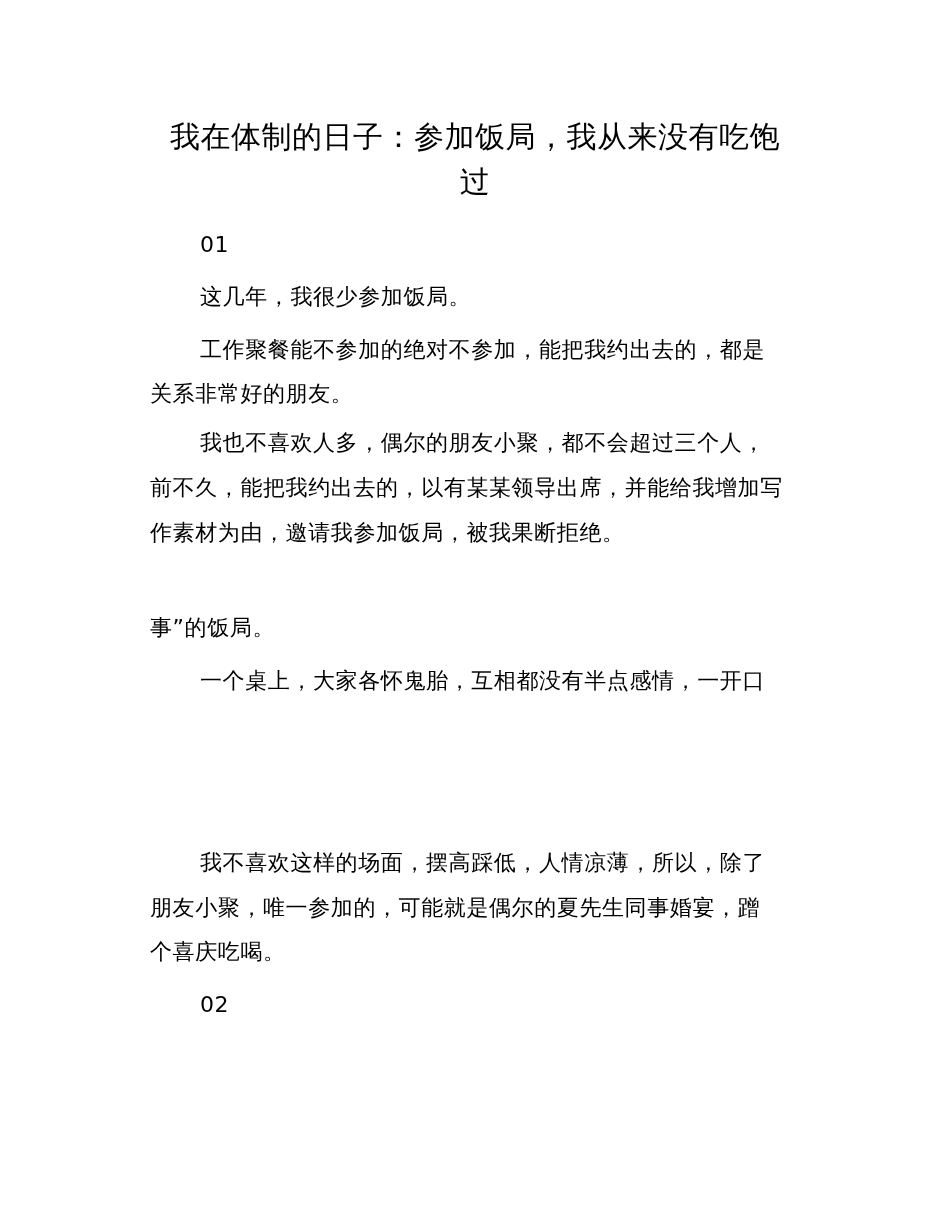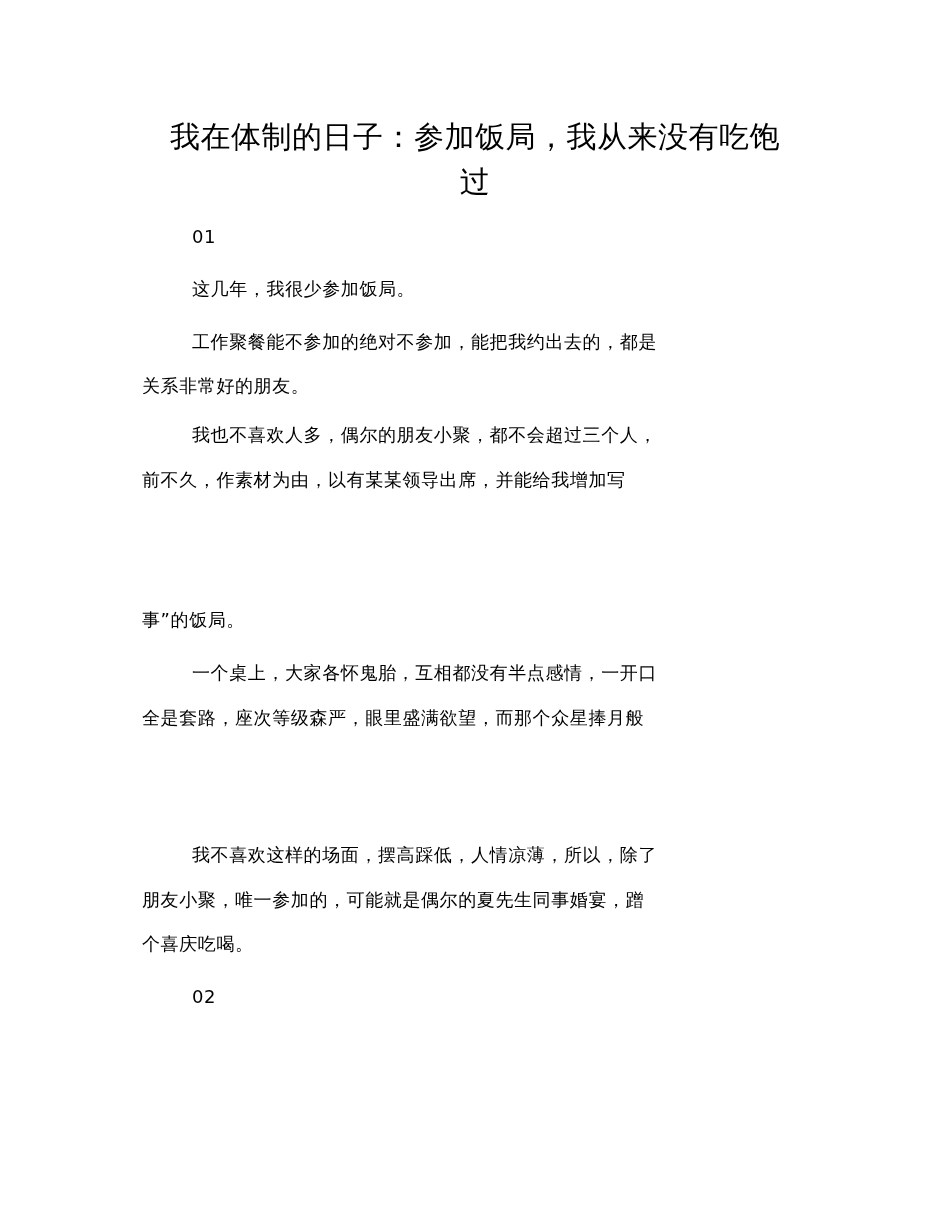--- a/index.html
+++ b/index.html
@@ -36,25 +36,25 @@
       margin: 0;
       font-weight: normal;
     }
     .title .line {
       display: block;
       white-space: nowrap;
     }
     .body-line {
       position: absolute;
       left: 140px;
-      font-size: 18px;
+      font-size: 22px;
       line-height: 30px;
       white-space: nowrap;
       letter-spacing: 0.6px;
-      margin: 2px;
+      margin: 10px;
     }
     .body-line.indent {
       left: 190px;
     }
   </style>
 </head>
 <body>
 
 <div class="page">
 
@@ -64,26 +64,26 @@
   </h1>
 
   <p class="body-line indent" style="top:220px">01</p>
 
   <p class="body-line indent" style="top:325px">工作聚餐能不参加的绝对不参加，能把我约出去的，都是</p>
 
   <p class="body-line indent" style="top:272px">这几年，我很少参加饭局。</p>
   <p class="body-line" style="top:369px">关系非常好的朋友。</p>
 
   <p class="body-line indent" style="top:418px">我也不喜欢人多，偶尔的朋友小聚，都不会超过三个人，</p>
-  <p class="body-line" style="top:463px">前不久，作素材为由，以有某某领导出席，并能给我增加写</p>
+  <p class="body-line" style="top:463px">前不久，能把我约出去的，以有某某领导出席，并能给我增加写</p>
+  <p class="body-line" style="top:508px">作素材为由，邀请我参加饭局，被我果断拒绝。</p>
 
   <p class="body-line" style="top:603px">事”的饭局。</p>
 
   <p class="body-line indent" style="top:656px">一个桌上，大家各怀鬼胎，互相都没有半点感情，一开口</p>
-  <p class="body-line" style="top:701px">全是套路，座次等级森严，眼里盛满欲望，而那个众星捧月般</p>
 
   <p class="body-line indent" style="top:838px">我不喜欢这样的场面，摆高踩低，人情凉薄，所以，除了</p>
   <p class="body-line" style="top:883px">朋友小聚，唯一参加的，可能就是偶尔的夏先生同事婚宴，蹭</p>
   <p class="body-line" style="top:927px">个喜庆吃喝。</p>
 
   <p class="body-line indent" style="top:980px">02</p>
 
 </div>
 
 </body></html>

